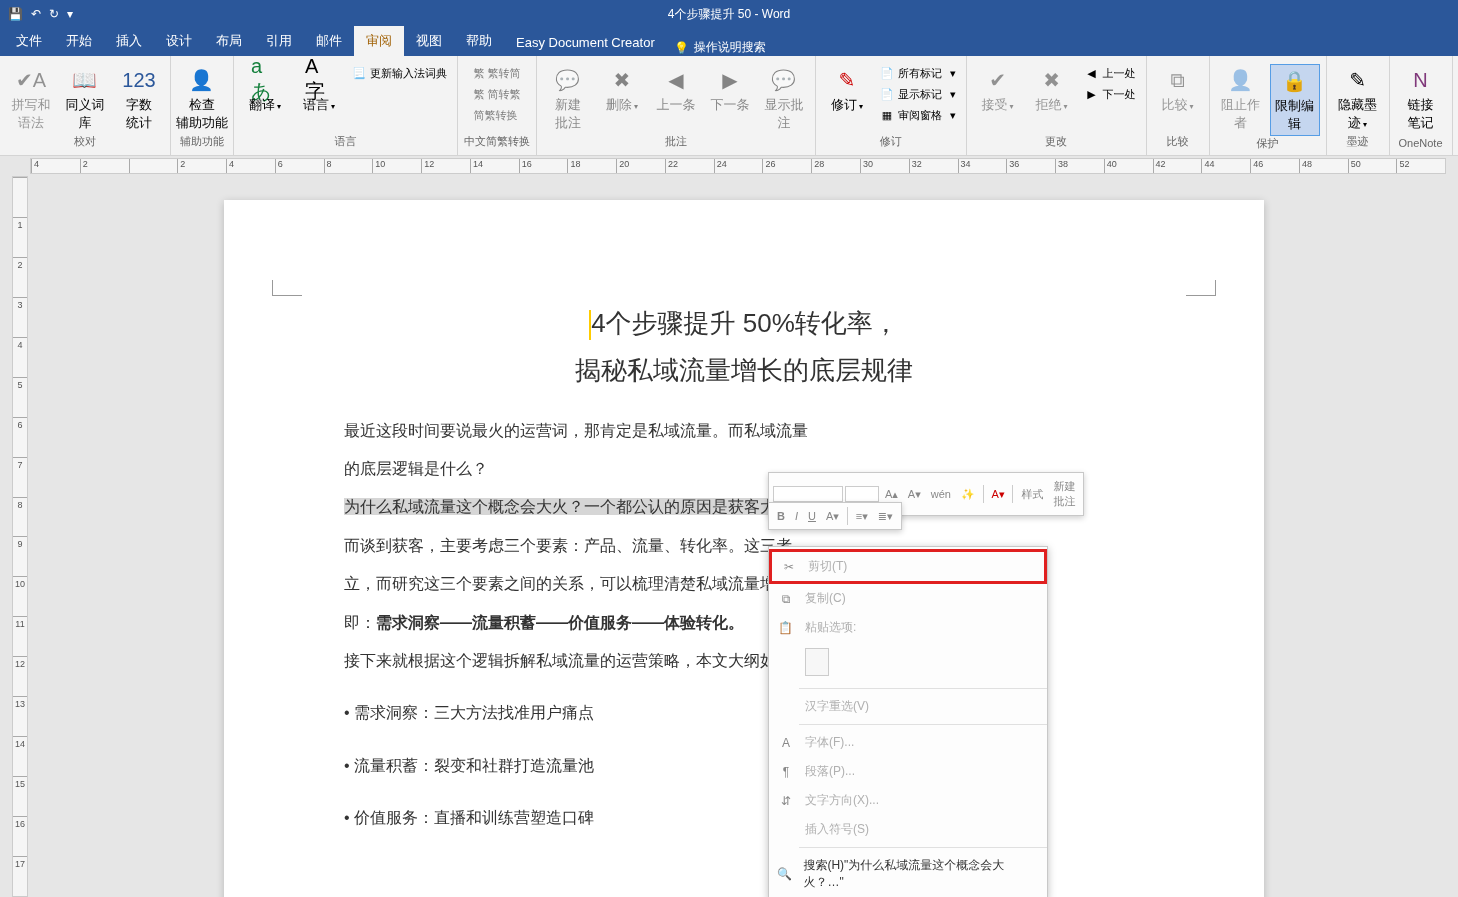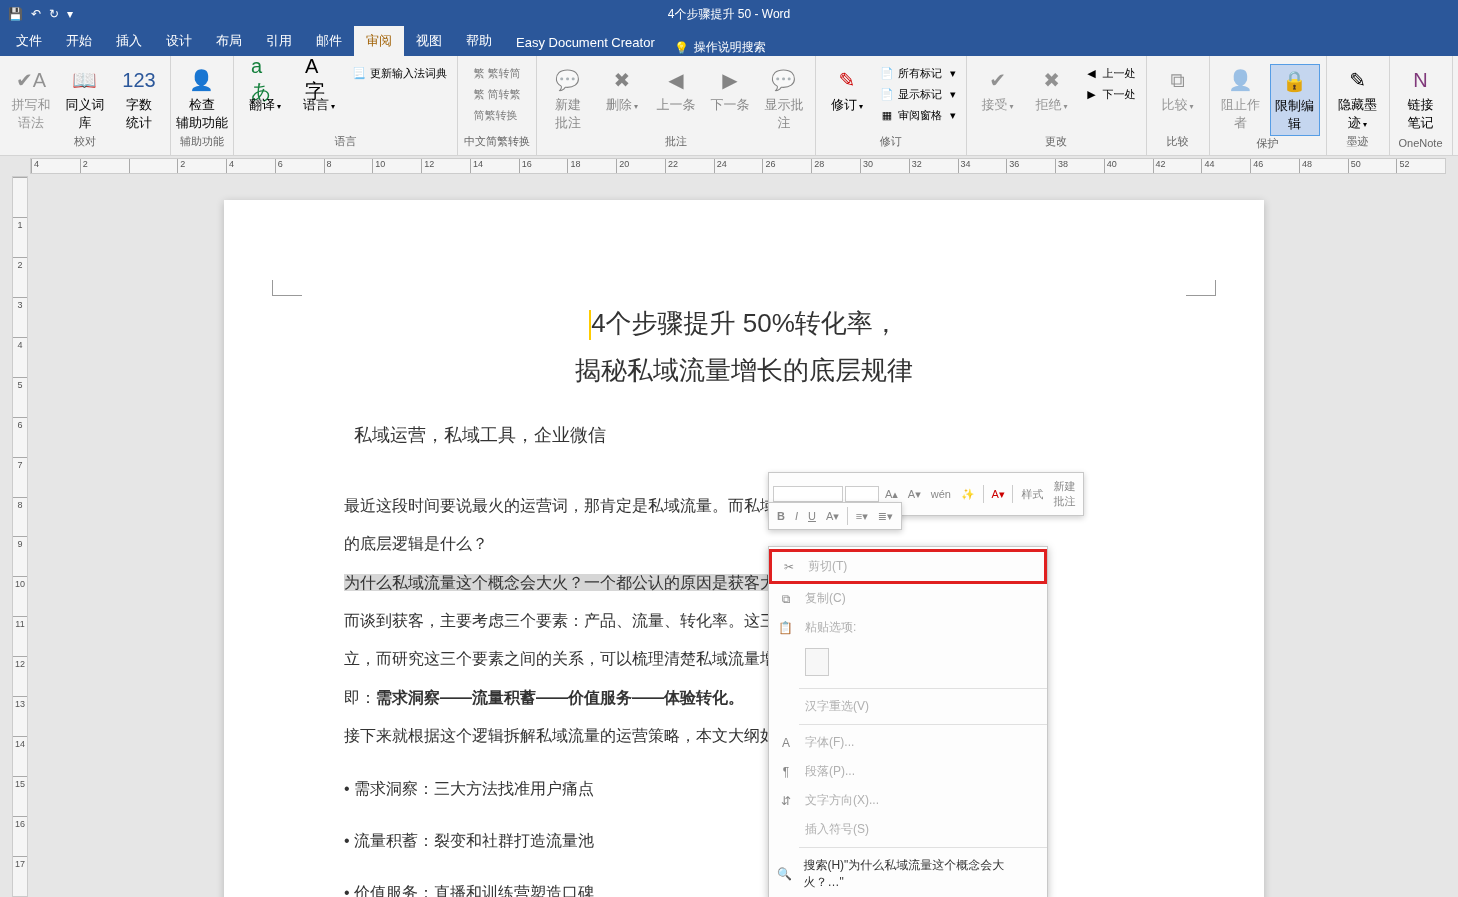--- a/index.html
+++ b/index.html
@@ -345,21 +345,20 @@
       <div class="ruler-v-mark">15</div>
         <div class="ruler-v-mark">16</div>
         <div class="ruler-v-mark">17</div>
     </div>
   </div>
   <div class="doc-area">
     <div class="page">
       <div class="corner-tl"></div>
       <div class="corner-tr"></div>
       <h1><span class="cursor"></span><span>4个步骤提升 50%转化率，</span><br><span>揭秘私域流量增长的底层规律</span></h1>
-      <p class="subtitle">私域运营，私域工具，企业微信</p>
       <p><span>最近这段时间要说最火的运营词，那肯定是私域流量。而私域流量</span></p>
       <p>的底层逻辑是什么？</p>
       <p><span class="highlighted">为什么私域流量这个概念会大火？一个都公认的原因是获客大难。</span></p>
       <p>而谈到获客，主要考虑三个要素：产品、流量、转化率。这三者</p>
       <p>立，而研究这三个要素之间的关系，可以梳理清楚私域流量增长的</p>
       <p><span>即：</span><span class="bold">需求洞察——流量积蓄——价值服务——体验转化。</span></p>
       <p>接下来就根据这个逻辑拆解私域流量的运营策略，本文大纲如下：</p>
       <p style="margin-top:14px">• 需求洞察：三大方法找准用户痛点</p>
       <p style="margin-top:14px">• 流量积蓄：裂变和社群打造流量池</p>
       <p style="margin-top:14px">• 价值服务：直播和训练营塑造口碑</p>

